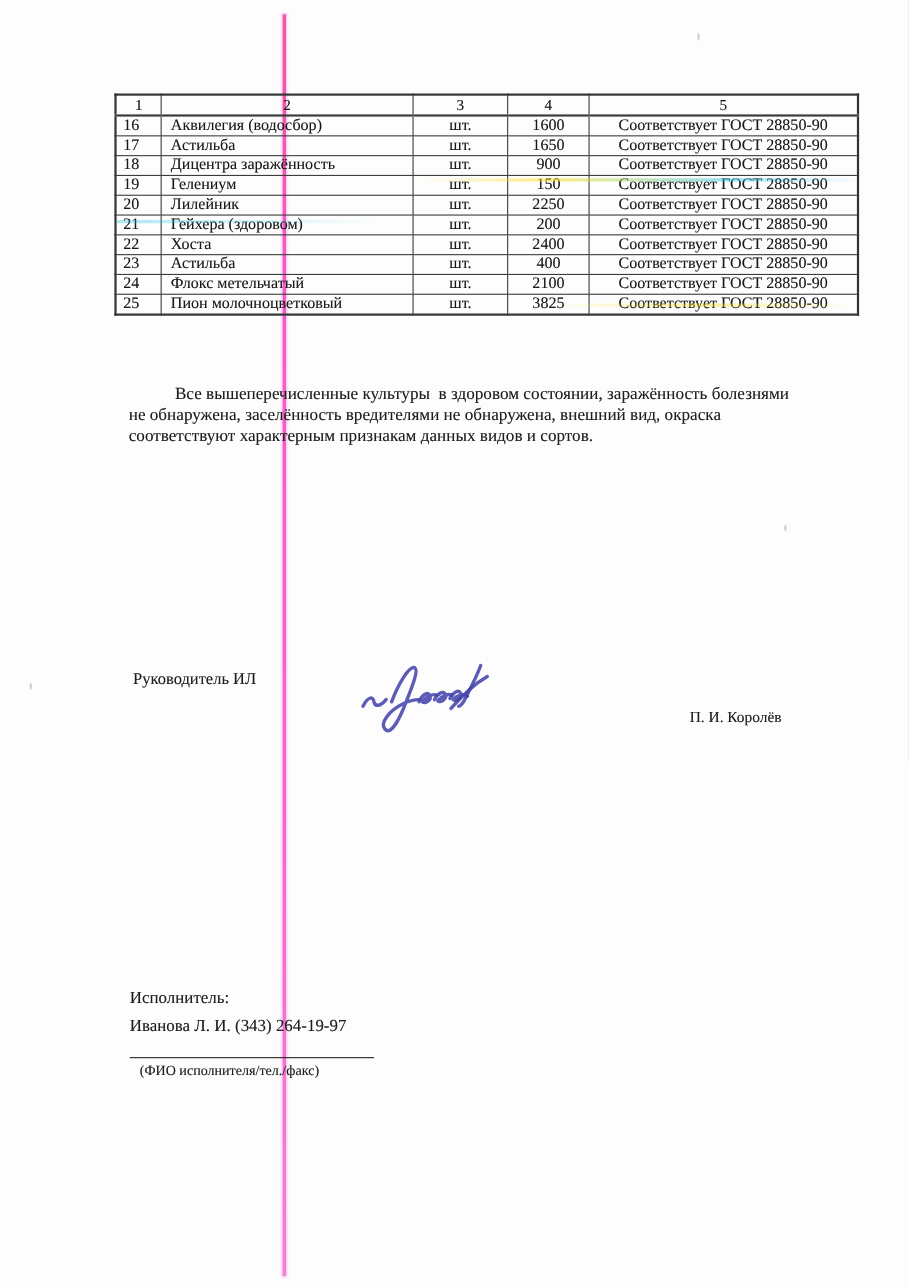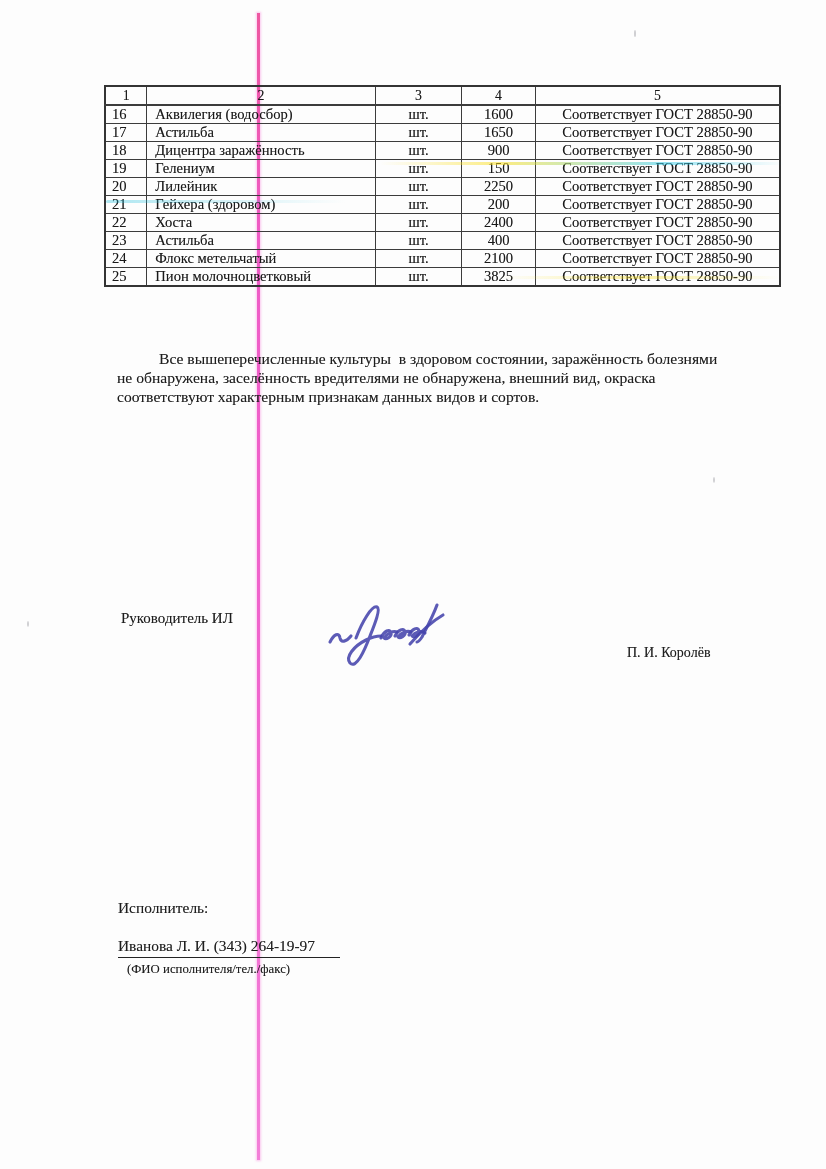--- a/index.html
+++ b/index.html
@@ -69,21 +69,21 @@
   .role-label{position:absolute;left:121px;top:610px;font-size:15px;text-shadow:0 0 .5px rgba(20,20,20,.4);}
   .signer-name{position:absolute;left:594px;top:645px;font-size:14px;text-shadow:0 0 .5px rgba(20,20,20,.4);margin-left:33px;}
   .signature{position:absolute;left:320px;top:592px;width:135px;height:85px;}
   .signature svg{width:100%;height:100%;}
   .signature path{stroke:var(--signature-ink);stroke-width:3.1;fill:none;stroke-linecap:round;stroke-linejoin:round;opacity:.88;}
   
   .executor{position:absolute;left:118px;top:898px;font-size:15.4px;line-height:20px;text-shadow:0 0 .5px rgba(20,20,20,.4);}
   .executor .name-phone{
     display:inline-block;min-width:222px;
     border-bottom:1.7px solid #232323;
-    padding-bottom:1px;margin-top:18px;
+    padding-bottom:18px;margin-top:5px;
   }
   .executor .caption{font-size:12.8px;padding-left:9px;margin-top:1px;}
 </style>
 </head>
 <body>
 
 <div class="page">
 
   <div class="scan-line"></div>
 

